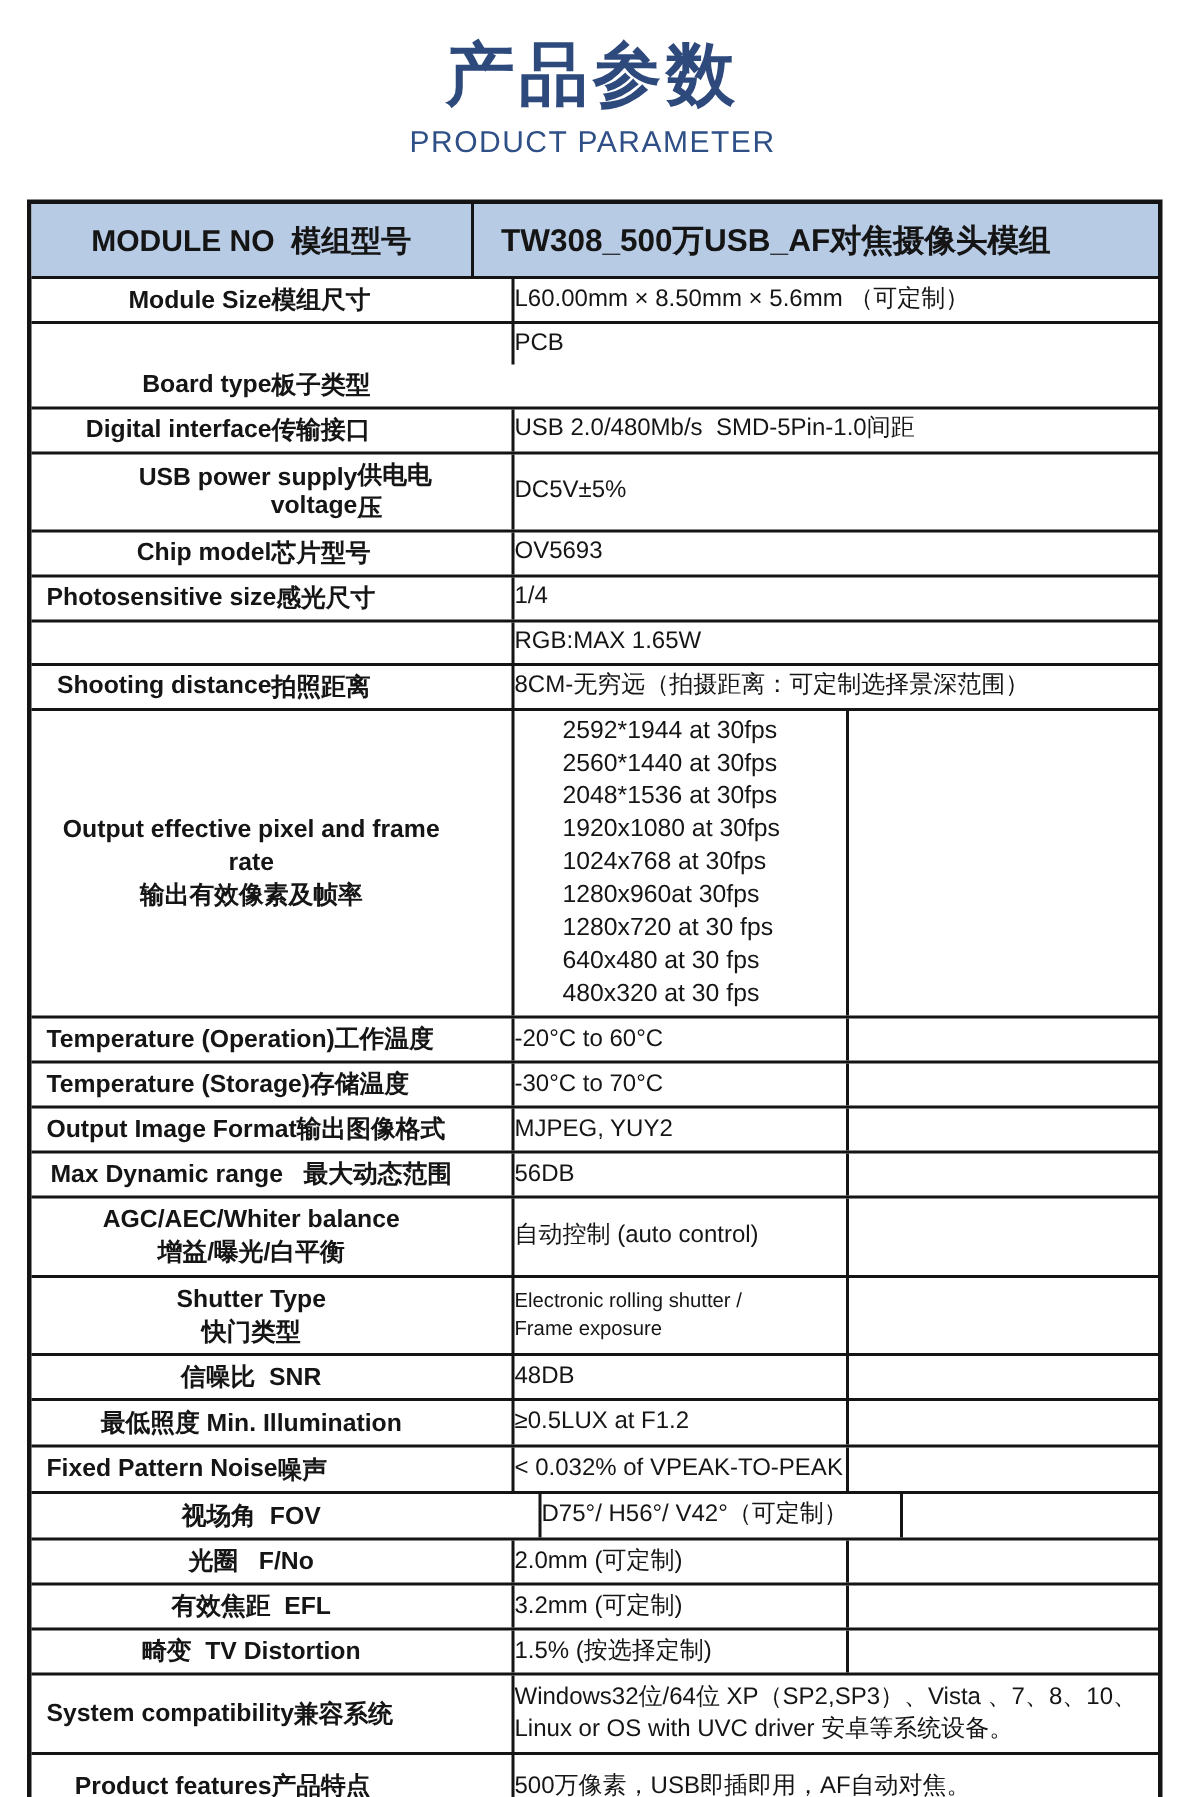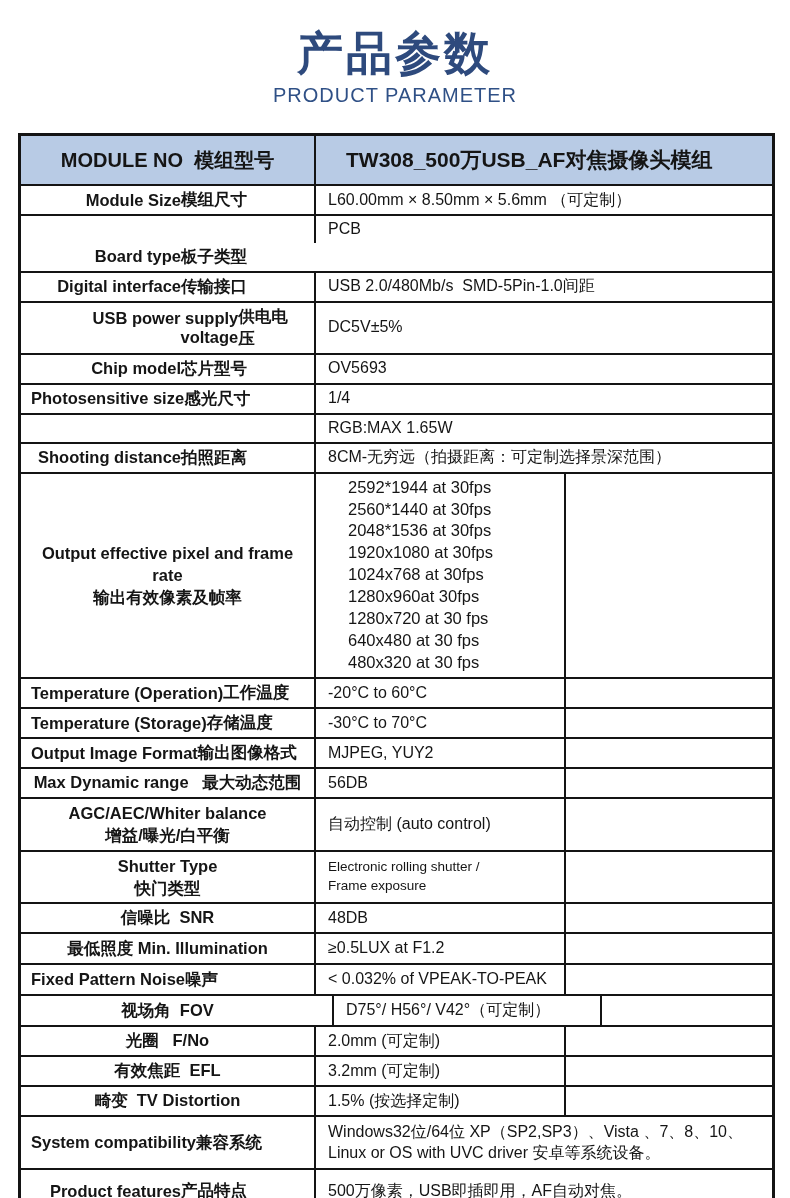--- a/index.html
+++ b/index.html
@@ -6,56 +6,57 @@
   html,body { background:#ffffff; }
   body {
     width:790px; height:1198px; position:relative;
     font-family:"Liberation Sans","DejaVu Sans",sans-serif;
     color:#151515; overflow:hidden;
   }
   .titles { text-align:center; padding-top:28px; }
   .page-title {
     font-size:46px; font-weight:bold; color:#2e4a7d; letter-spacing:3px;
     line-height:1.1;
+    font-family:Liberation Mono, monospace;
   }
   .page-subtitle {
     font-size:20px; color:#2f5086; margin-top:5px; letter-spacing:1px;
   }
   .param-table {
     position:absolute; left:18px; top:133px; width:757px;
     border:3px solid #141414; background:#fff;
   }
   .t-row {
     display:grid; grid-template-columns:293px 250px 1fr;
     border-top:2px solid #141414;
   }
   .t-row:first-child { border-top:none; }
   .t-row.header { min-height:48px; background:#b8cbe5; }
   .cell { display:flex; align-items:center; min-width:0; }
   .cell.label {
     font-weight:bold; font-size:16.5px; padding:3px 10px;
     grid-column:1/2; white-space:pre-wrap;
   }
   .cell.value {
-    border-left:2px solid #141414; font-size:16px; padding:3px 12px;
-    white-space:pre-wrap; grid-column:2/3; line-height:1.3;
+    border-left:2px solid #141414; font-size:16px; padding:3px 0;
+    white-space:pre-wrap; grid-column:2/3; line-height:1.3;margin-left:27px;
   }
   .cell.value.span2 { grid-column:2/4; }
   .cell.empty { grid-column:3/4; border-left:2px solid #141414; }
   .label.split { justify-content:flex-start; }
   .label.split .en { min-width:150px; display:inline-block;text-align:right; }
   .label.center { justify-content:center; text-align:center; }
   .label.center2 {
     flex-direction:column; justify-content:center; text-align:center;
     line-height:1.35;
   }
   .value.res-list { padding-left:32px; font-size:16.5px; line-height:1.33; }
   .value.small { font-size:13.5px; line-height:1.4; }
   .hcell { justify-content:center; font-size:20px; font-weight:bold; white-space:pre-wrap; padding:3px 8px;text-align:right; }
-  .hvalue { font-size:21px; font-weight:bold; padding-left:30px; border-left:2px solid #141414; display:flex; align-items:center; grid-column:2/4; }
+  .hvalue { font-size:21px; font-weight:bold; padding-left:18px; border-left:2px solid #141414; display:flex; align-items:center; grid-column:2/4; }
 </style>
 </head>
 <body>
 
 <div class="titles">
   <div class="page-title">产品参数</div>
   <div class="page-subtitle">PRODUCT PARAMETER</div>
 </div>
 
 <div class="param-table" id="param-table">

